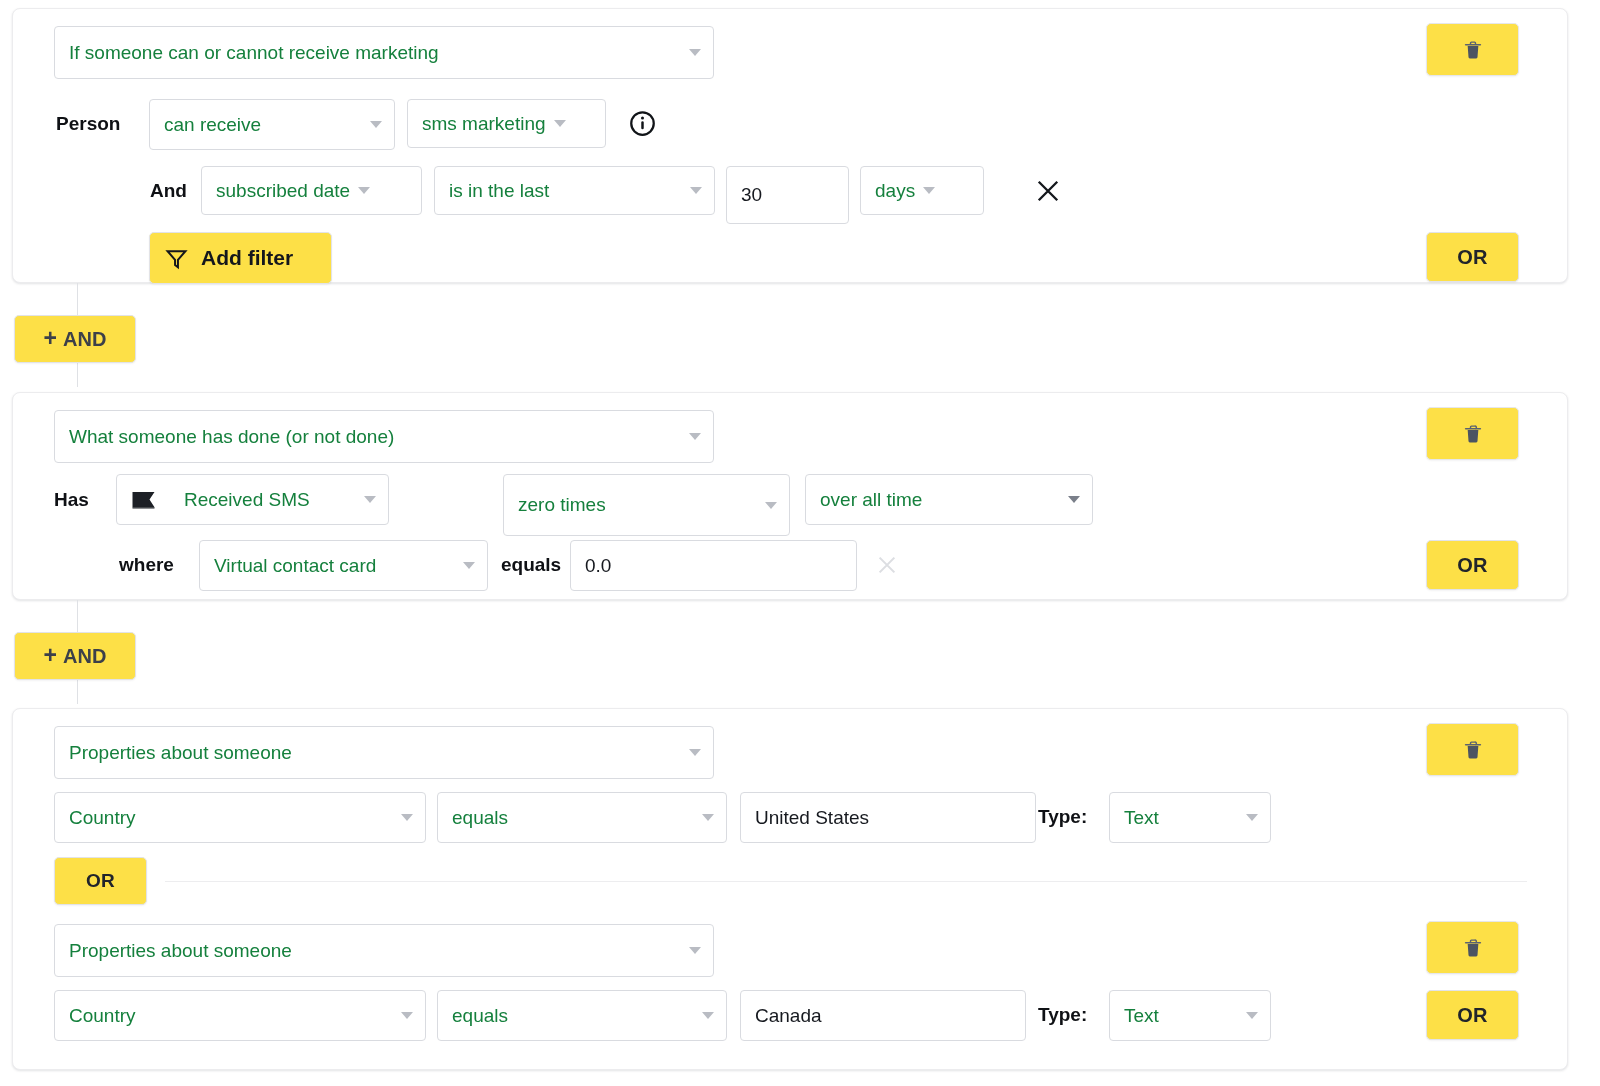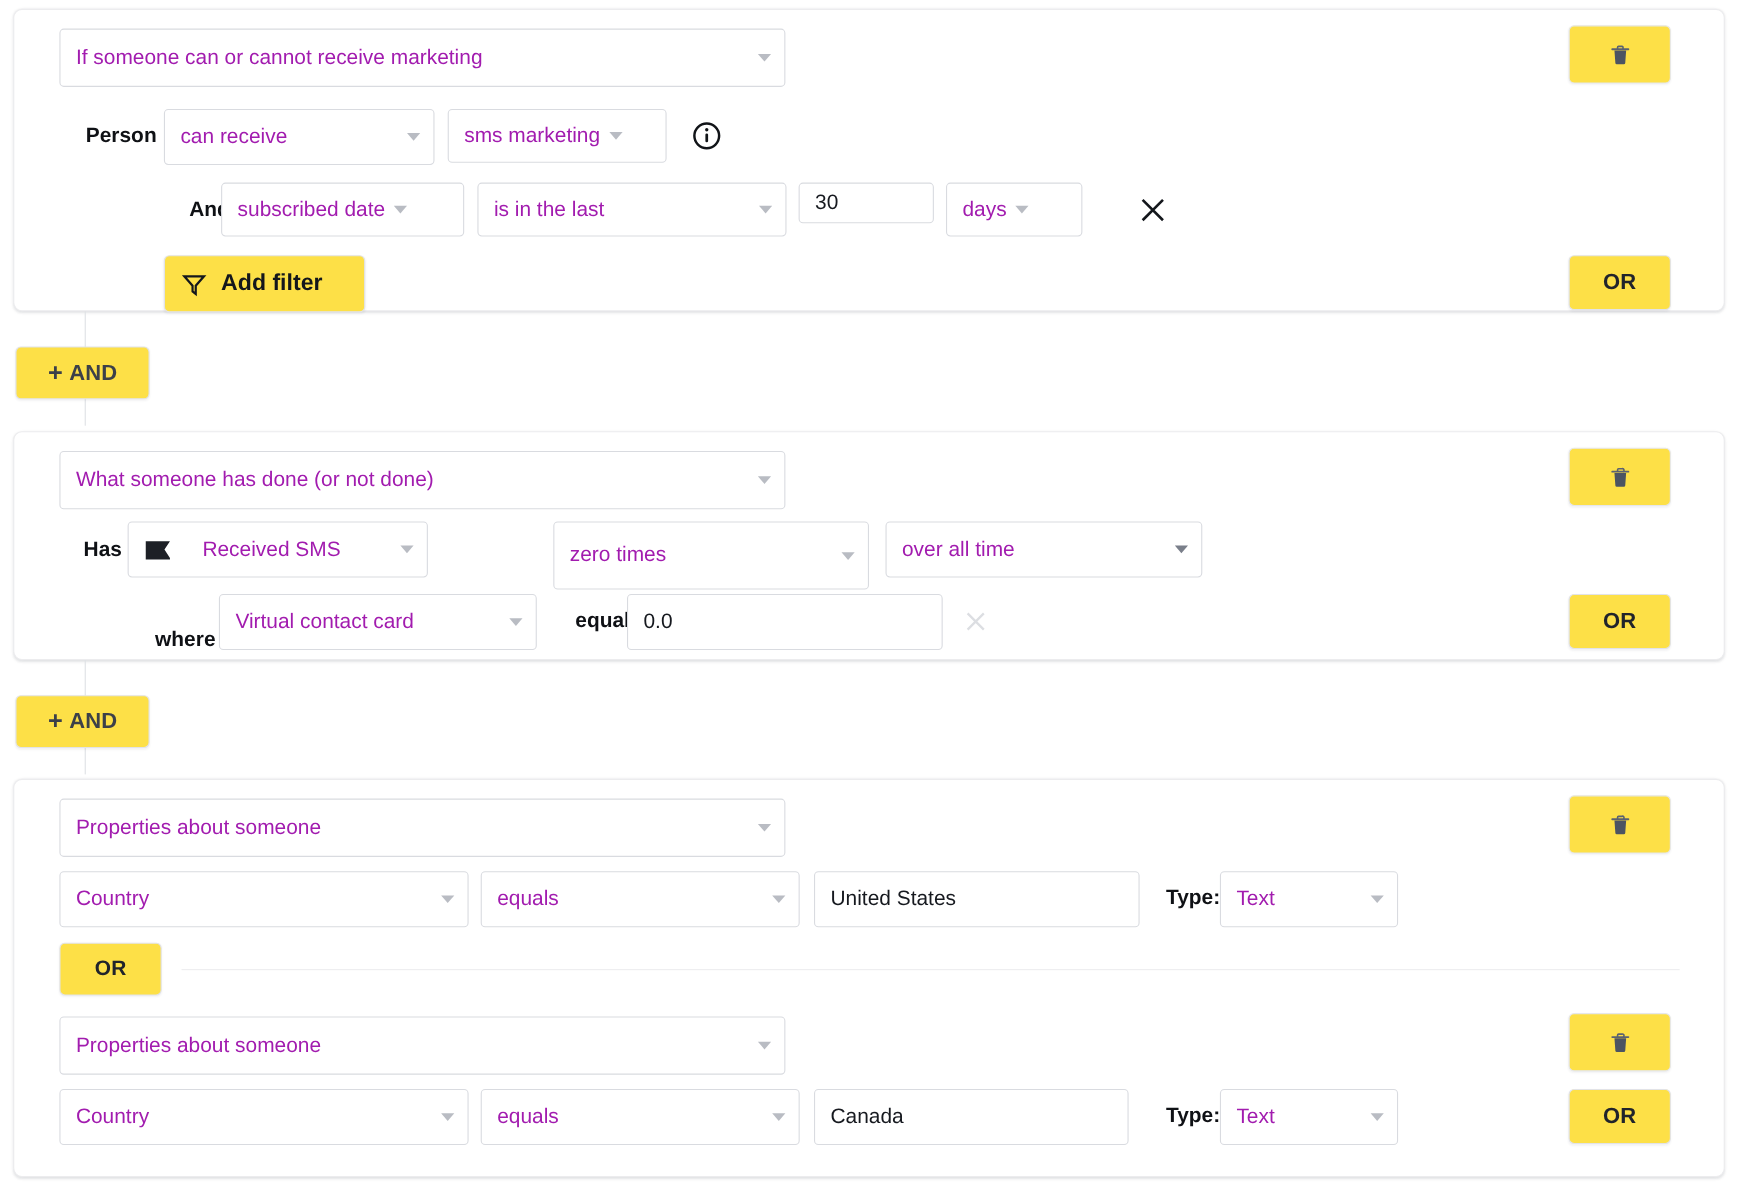--- a/index.html
+++ b/index.html
@@ -27,21 +27,21 @@
 
   
   .ctrl {
     position: absolute;
     background: #ffffff;
     border: 1px solid #d9dbe0;
     border-radius: 4px;
     display: flex;
     align-items: center;
     font-size: 19px;
-    color: #a21caf;
+    color: #15803d;
     padding: 0 12px 0 14px;
     white-space: nowrap;
     overflow: hidden;
     font-family: "Liberation Sans", sans-serif;
   }
   .ctrl .val {
     flex: 1 1 auto;
     overflow: hidden;
     text-overflow: ellipsis;
     line-height: 1;
@@ -74,21 +74,20 @@
 
   
   .lbl {
     position: absolute;
     font-size: 19px;
     font-weight: bold;
     color: #0f1115;
     display: flex;
     align-items: center;
     white-space: nowrap;
-    margin-left: 22px;
   }
 
   
   .btn {
     position: absolute;
     background: #fde047;
     border: 1px solid #e2e3e7;
     border-radius: 5px;
     display: flex;
     align-items: center;
@@ -169,21 +168,21 @@
     <div class="ctrl" style="left:188px; top:157px; width:221px; height:49px; padding-right:10px;">
       <span class="val" style="flex:0 0 auto;">subscribed date</span>
       <span class="caret"></span>
     </div>
 
     <div class="ctrl" style="left:421px; top:157px; width:281px; height:49px;">
       <span class="val">is in the last</span>
       <span class="caret"></span>
     </div>
 
-    <div class="txtinput" style="left:713px; top:157px; width:123px; height:37px;">
+    <div class="txtinput" style="left:713px; top:157px; width:123px; height:58px;">
       <span class="val">30</span>
     </div>
 
     <div class="ctrl" style="left:847px; top:157px; width:124px; height:49px; padding-right:8px;">
       <span class="val" style="flex:0 0 auto;">days</span>
       <span class="caret"></span>
     </div>
 
     <div class="x-icon" style="left:1018px; top:165px; width:34px; height:34px;">
       <svg width="30" height="30" viewBox="0 0 24 24" aria-hidden="true">
@@ -244,21 +243,21 @@
     <div class="ctrl" style="left:490px; top:81px; width:287px; height:62px;">
       <span class="val">zero times</span>
       <span class="caret"></span>
     </div>
 
     <div class="ctrl" style="left:792px; top:81px; width:288px; height:51px;justify-content:center;">
       <span class="val">over all time</span>
       <span class="caret dark"></span>
     </div>
 
-    <div class="lbl" style="left:106px; top:165px; width:74px; height:48px;">where</div>
+    <div class="lbl" style="left:106px; top:148px; width:74px; height:48px;">where</div>
 
     <div class="ctrl" style="left:186px; top:147px; width:289px; height:51px;">
       <span class="val">Virtual contact card</span>
       <span class="caret"></span>
     </div>
 
     <div class="lbl" style="left:488px; top:148px; width:72px; height:48px;">equals</div>
 
     <div class="txtinput" style="left:557px; top:147px; width:287px; height:51px;">
       <span class="val">0.0</span>

